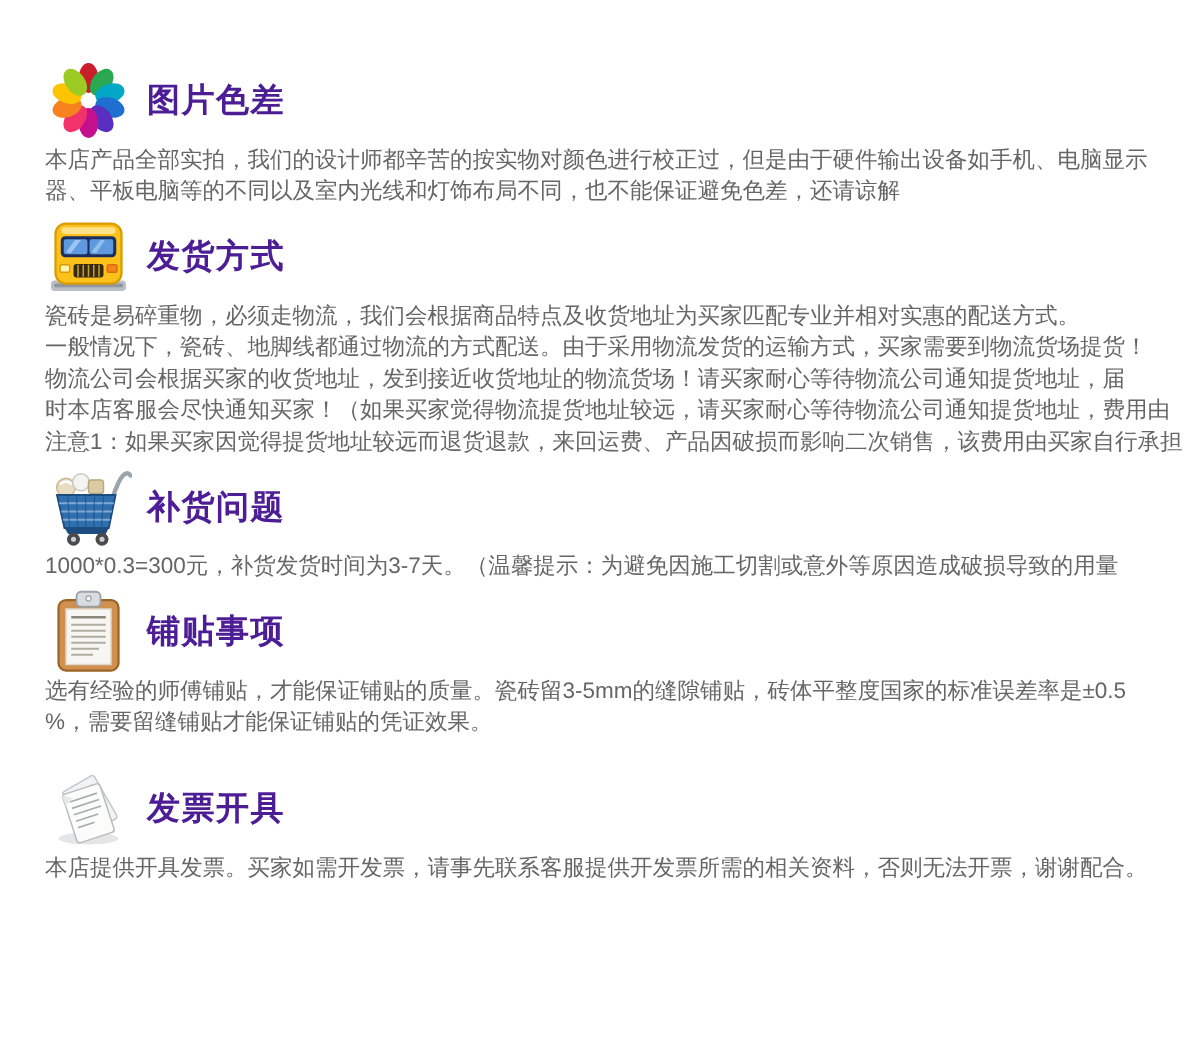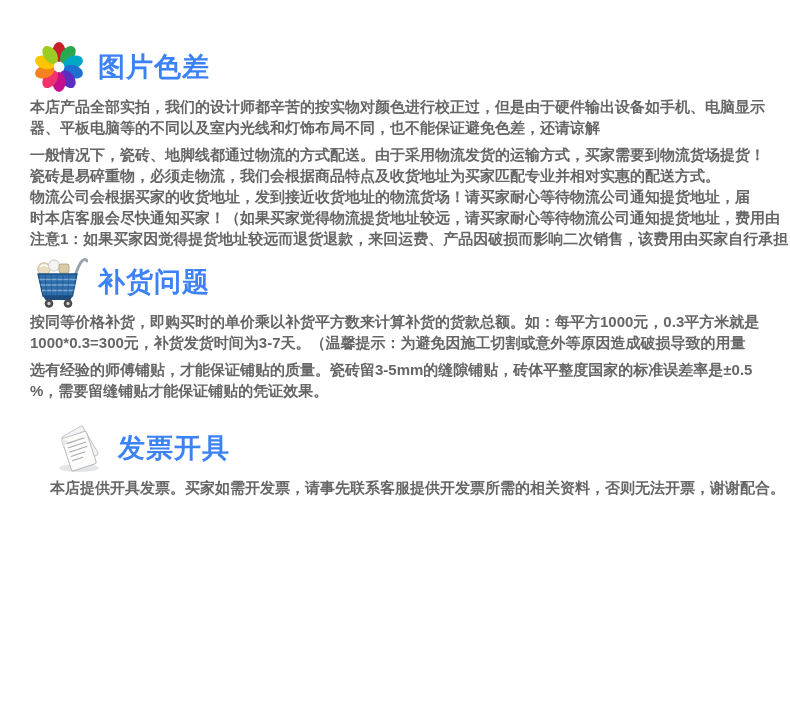--- a/index.html
+++ b/index.html
@@ -5,38 +5,38 @@
   html, body { margin: 0; padding: 0; }
   body {
     width: 790px;
     min-height: 702px;
     background: #ffffff;
     font-family: "Liberation Sans", "DejaVu Sans", sans-serif;
     overflow: hidden;
   }
   .page { padding: 40px 18px 30px 30px; box-sizing: border-box; width: 790px; }
   .sec + .sec { margin-top: 6px; }
-  .sec.extra-gap { margin-top: 20px; margin-left: 20px; }
+  .sec.extra-gap { margin-top: 20px; }
   .sec-header { display: flex; align-items: center; height: 54px; margin-bottom: 2px; }
   .icon-box {
     width: 58px; height: 54px; flex: 0 0 58px;
     display: flex; align-items: center; justify-content: center;
   }
   .icon-box svg { display: block; }
   .sec-title {
     margin: 0 0 0 10px;
-    font-size: 27px;
+    font-size: 22px;
     font-weight: bold;
-    color: #3b82f6;
+    color: #4c1d95;
     letter-spacing: 1px;
     white-space: nowrap;
     font-family: Liberation Mono, monospace;
   }
   .sec-body { font-size: 15px; color: #666666; line-height: 21px; }
-  .line { white-space: nowrap; font-weight: bold; }
+  .line { white-space: nowrap; }
 </style>
 </head>
 <body>
 
 <div class="page">
 
   <div class="sec">
     <div class="sec-header">
       <span class="icon-box">
         <svg width="52" height="52" viewBox="0 0 52 52">
@@ -55,23 +55,43 @@
       </span>
       <h2 class="sec-title">图片色差</h2>
     </div>
     <div class="sec-body">
       <div class="line">本店产品全部实拍，我们的设计师都辛苦的按实物对颜色进行校正过，但是由于硬件输出设备如手机、电脑显示</div>
       <div class="line">器、平板电脑等的不同以及室内光线和灯饰布局不同，也不能保证避免色差，还请谅解</div>
     </div>
   </div>
 
   <div class="sec">
+    <div class="sec-header">
+      <span class="icon-box">
+        <svg width="58" height="52" viewBox="0 0 58 52">
+          <rect x="4" y="42" width="50" height="7" rx="2.5" fill="#b9bec4"></rect>
+          <rect x="6" y="44" width="46" height="2.5" rx="1" fill="#8f969e"></rect>
+          <rect x="7" y="4" width="44" height="40" rx="7" fill="#fcc21b" stroke="#d99b00" stroke-width="1.5"></rect>
+          <rect x="11" y="6.5" width="36" height="4.5" rx="2.2" fill="#ffe38a"></rect>
+          <rect x="10.5" y="12.5" width="37" height="14" rx="3" fill="#1d2f5e"></rect>
+          <rect x="12.5" y="14.5" width="15.8" height="10" rx="1.5" fill="#5f9ae0"></rect>
+          <rect x="29.7" y="14.5" width="15.8" height="10" rx="1.5" fill="#5f9ae0"></rect>
+          <path d="M14 23 L20 15 L24 15 L17 24 Z" fill="#a8cdf4" opacity="0.85"></path>
+          <path d="M31 23 L37 15 L40 15 L34 24 Z" fill="#a8cdf4" opacity="0.7"></path>
+          <rect x="19" y="31" width="20" height="9" rx="2" fill="#352a14"></rect>
+          <path d="M22 31.5 V39.5 M25.5 31.5 V39.5 M29 31.5 V39.5 M32.5 31.5 V39.5 M36 31.5 V39.5" stroke="#c9a227" stroke-width="1"></path>
+          <rect x="10" y="31.5" width="6.5" height="5" rx="1.2" fill="#fff3b0" stroke="#d99b00" stroke-width="1"></rect>
+          <rect x="41.5" y="31.5" width="6.5" height="5" rx="1.2" fill="#f5821f" stroke="#d96f00" stroke-width="1"></rect>
+        </svg>
+      </span>
+      <h2 class="sec-title">发货方式</h2>
+    </div>
     <div class="sec-body">
+      <div class="line">瓷砖是易碎重物，必须走物流，我们会根据商品特点及收货地址为买家匹配专业并相对实惠的配送方式。</div>
       <div class="line">一般情况下，瓷砖、地脚线都通过物流的方式配送。由于采用物流发货的运输方式，买家需要到物流货场提货！</div>
-      <div class="line">瓷砖是易碎重物，必须走物流，我们会根据商品特点及收货地址为买家匹配专业并相对实惠的配送方式。</div>
       <div class="line">物流公司会根据买家的收货地址，发到接近收货地址的物流货场！请买家耐心等待物流公司通知提货地址，届</div>
       <div class="line">时本店客服会尽快通知买家！（如果买家觉得物流提货地址较远，请买家耐心等待物流公司通知提货地址，费用由</div>
       <div class="line">注意1：如果买家因觉得提货地址较远而退货退款，来回运费、产品因破损而影响二次销售，该费用由买家自行承担</div>
     </div>
   </div>
 
   <div class="sec">
     <div class="sec-header">
       <span class="icon-box">
         <svg width="58" height="54" viewBox="0 0 58 54">
@@ -86,26 +106,38 @@
           <path d="M13 41 L42.5 41 L40.5 45 L15.5 45 Z" fill="#1d4d80"></path>
           <circle cx="19" cy="48.5" r="4.3" fill="#4a4a4a"></circle>
           <circle cx="19" cy="48.5" r="1.7" fill="#c9ced3"></circle>
           <circle cx="38" cy="48.5" r="4.3" fill="#4a4a4a"></circle>
           <circle cx="38" cy="48.5" r="1.7" fill="#c9ced3"></circle>
         </svg>
       </span>
       <h2 class="sec-title">补货问题</h2>
     </div>
     <div class="sec-body">
-      <div class="line">按同等价格补货，即购买时的单价乘以补货平方数来计算补货的货款总额。如：每平方1000元，0.3平方米就是</div>
       <div class="line">1000*0.3=300元，补货发货时间为3-7天。（温馨提示：为避免因施工切割或意外等原因造成破损导致的用量</div>
     </div>
   </div>
 
   <div class="sec">
+    <div class="sec-header">
+      <span class="icon-box">
+        <svg width="50" height="56" viewBox="0 0 50 56">
+          <rect x="5" y="7" width="40" height="47" rx="5" fill="#cf9050" stroke="#9c6527" stroke-width="1.5"></rect>
+          <rect x="10" y="13" width="30" height="37" fill="#f7f6f2" stroke="#ddd8cc" stroke-width="1"></rect>
+          <rect x="17" y="1.5" width="16" height="10" rx="3" fill="#d9dde2" stroke="#9aa1a8" stroke-width="1.2"></rect>
+          <circle cx="25" cy="6" r="1.7" fill="#f7f9fb" stroke="#9aa1a8" stroke-width="0.8"></circle>
+          <path d="M13.5 18.5 H36.5" stroke="#8b857a" stroke-width="1.6"></path>
+          <path d="M13.5 23.5 H36.5 M13.5 27.5 H36.5 M13.5 31.5 H36.5 M13.5 35.5 H36.5 M13.5 39.5 H32 M13.5 43.5 H28" stroke="#b2ada1" stroke-width="1.2"></path>
+        </svg>
+      </span>
+      <h2 class="sec-title">铺贴事项</h2>
+    </div>
     <div class="sec-body">
       <div class="line">选有经验的师傅铺贴，才能保证铺贴的质量。瓷砖留3-5mm的缝隙铺贴，砖体平整度国家的标准误差率是±0.5</div>
       <div class="line">%，需要留缝铺贴才能保证铺贴的凭证效果。</div>
     </div>
   </div>
 
   <div class="sec extra-gap">
     <div class="sec-header">
       <span class="icon-box">
         <svg width="56" height="52" viewBox="0 0 56 52">

